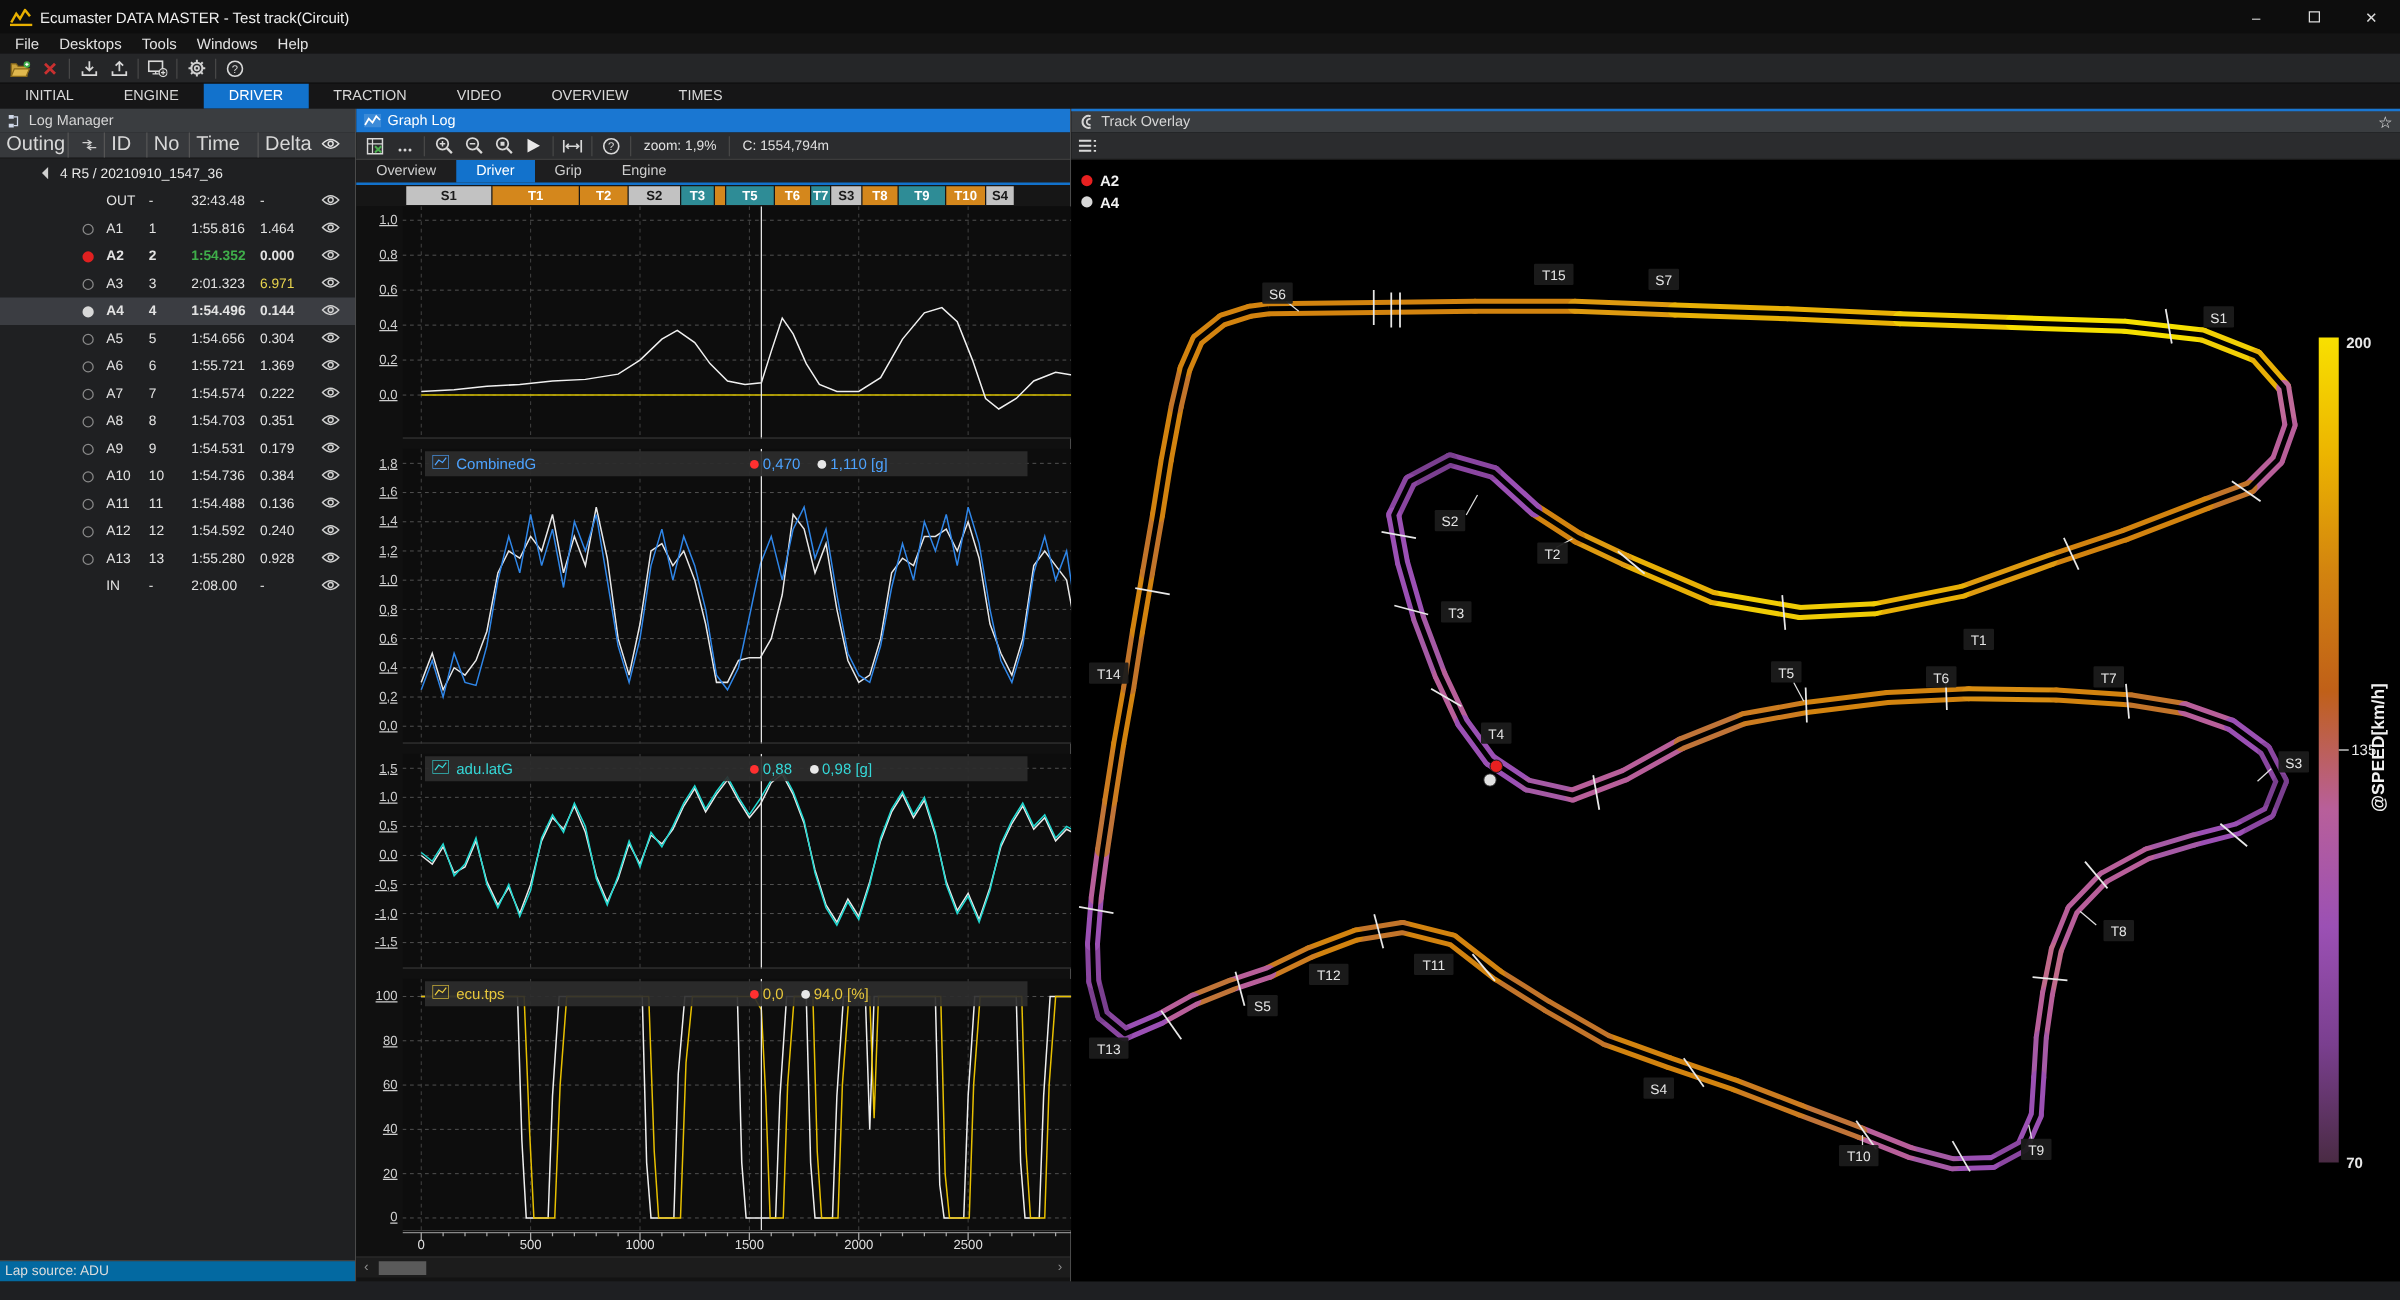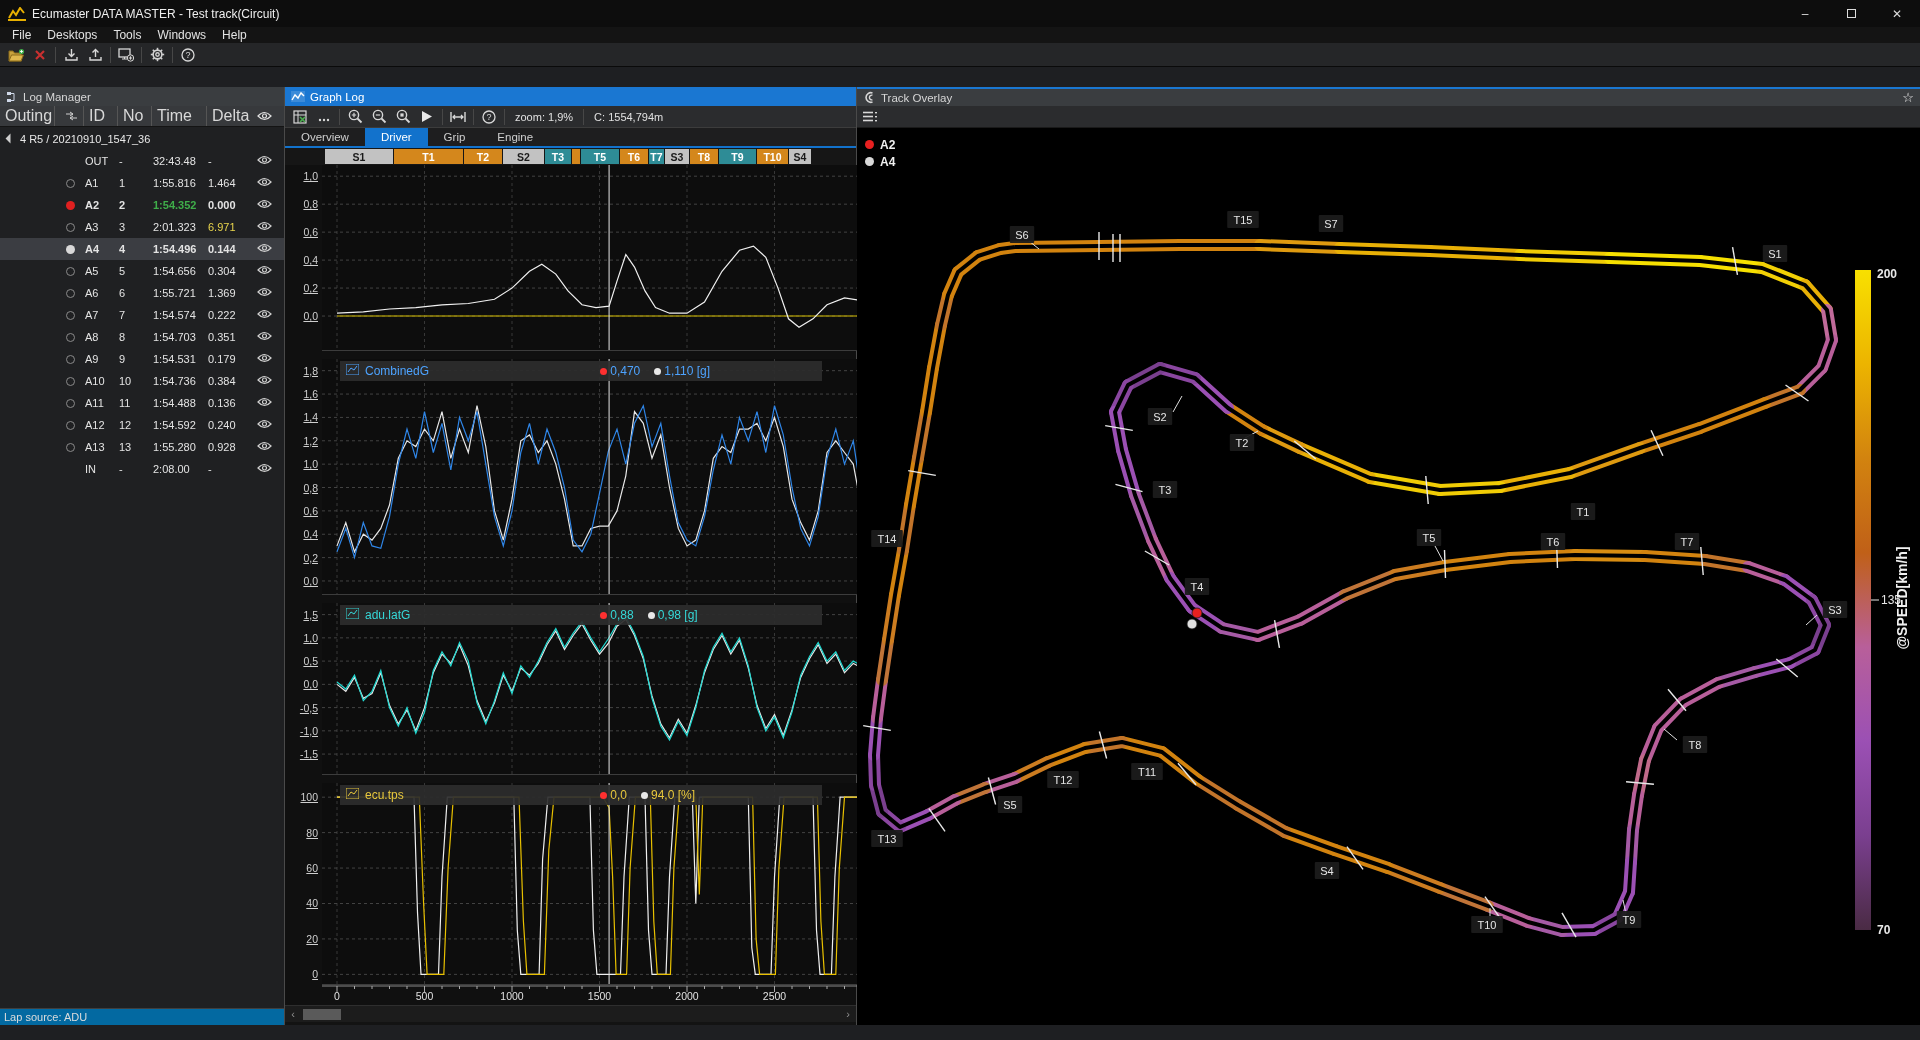--- a/index.html
+++ b/index.html
@@ -25,21 +25,21 @@
   .tab.active{background:#1272cc;color:#fff;}
   
   .main{position:absolute;left:0;top:87px;width:1920px;height:938px;display:flex;}
   .panel-h{height:19px;display:flex;align-items:center;background:#3a3d40;color:#d6d6d6;font-size:11.5px;padding:0 6px;gap:5px;flex:0 0 auto;}
   .panel-h.activeblue{background:#1a77d2;color:#fff;}
   
   .left{width:285px;height:100%;background:#1f2022;border-right:1px solid #4a4a4a;display:flex;flex-direction:column;justify-content:space-between;}
   .lm-colhead{height:21px;background:#37393c;display:flex;align-items:center;font-size:16px;color:#d8d8d8;border-bottom:1px solid #141414;}
   .lm-colhead .c{border-right:1px solid #555;height:100%;display:flex;align-items:center;padding-left:5px;}
   .lm-rows{flex:1 1 auto;overflow:hidden;font-size:11px;}
-  .lm-grouprow{height:23px;display:flex;align-items:center;color:#e8e8e8;}
+  .lm-grouprow{height:23px;display:flex;align-items:center;color:#e8e8e8;padding-left:28px;}
   .lm-row{height:22px;display:flex;align-items:center;color:#e3e3e3;}
   .lm-row.hl{background:#3b3d42;}
   .lm-row .cid{width:34px;} .lm-row .cno{width:34px;} .lm-row .ctime{width:55px;} .lm-row .cdelta{width:44px;}
   .cmark{width:29px;display:flex;justify-content:center;}
   .coff{width:56px;}
   .dot{width:9px;height:9px;border-radius:50%;}
   .dot.empty{border:1px solid #8a8a8a;background:transparent;}
   .ceye{margin-left:auto;margin-right:12px;}
   .lapsource{height:17px;background:#0369a1;border-top:1px solid #3f3f3f;font-size:11px;color:#dcdcdc;display:flex;align-items:center;padding-left:4px;flex:0 0 auto;}
   
@@ -154,20 +154,29 @@
       </span>
       <span class="tbsep"></span>
       <span class="tbicon">
         <svg width="14" height="14" viewBox="0 0 14 14">
           <circle cx="7" cy="7" r="6" fill="none" stroke="#d8d8d8" stroke-width="1.3"></circle>
           <text x="7" y="10" font-size="9" fill="#d8d8d8" text-anchor="middle" font-family="Liberation Sans">?</text>
         </svg>
       </span>
     </div>
 
+  <div class="tabbar" id="tabbar">
+      <div class="tab">INITIAL</div>
+      <div class="tab">ENGINE</div>
+      <div class="tab active">DRIVER</div>
+      <div class="tab">TRACTION</div>
+      <div class="tab">VIDEO</div>
+      <div class="tab">OVERVIEW</div>
+      <div class="tab">TIMES</div>
+    </div>
 
   <div class="main">
 
     <div class="left">
       <div class="panel-h">
         <svg width="12" height="12" viewBox="0 0 12 12">
             <rect x="1" y="1" width="4" height="3" fill="#cfd8e8"></rect>
             <rect x="1" y="8" width="4" height="3" fill="#cfd8e8"></rect>
             <path d="M5 2.5 H8 V9.5 H5" fill="none" stroke="#cfd8e8"></path>
           </svg>

